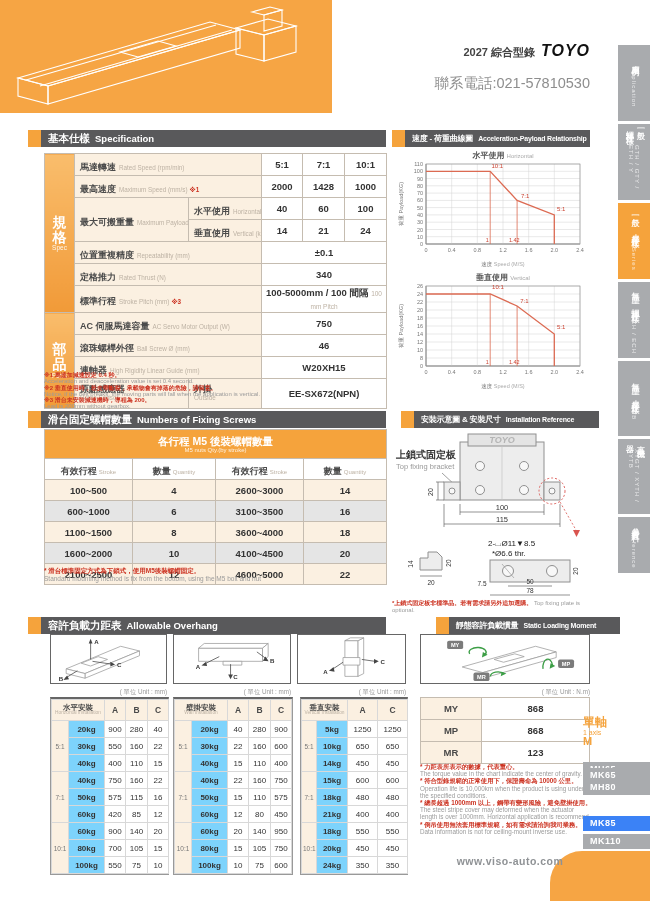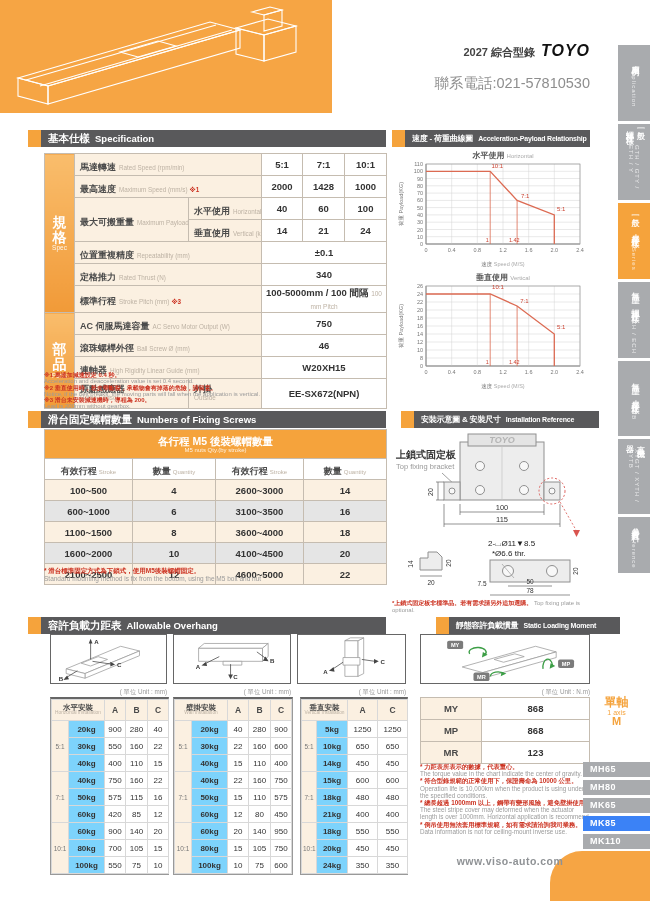--- a/index.html
+++ b/index.html
@@ -10,21 +10,21 @@
   .hero{left:0;top:0;width:332px;height:113px;background:#F6A544}
   .catalog{top:42px;left:380px;width:210px;text-align:right;font-size:11px;font-weight:bold;color:#444}
   .logo{font-style:italic;font-weight:bold;font-size:16px;letter-spacing:1px;color:#111;margin-left:6px}
   .phone{top:74px;left:380px;width:210px;text-align:right;font-size:14.5px;color:#8E8E8E}
   
   .tab{left:618px;width:32px;background:#A9ABAE;writing-mode:vertical-rl;display:flex;
        align-items:center;justify-content:center;gap:3px;position:absolute;cursor:pointer}
   .tab .tcn{font-size:8px;font-weight:bold;letter-spacing:2px;color:rgba(255,255,255,.95)}
   .tab .ten{font-size:6px;letter-spacing:1px;color:rgba(255,255,255,.75)}
   .tab.active{background:#F5A33C}
-  #snav-title{left:583px;top:696px;width:67px;text-align:center;line-height:1.05}
+  #snav-title{left:583px;top:716px;width:67px;line-height:1.05}
   .sn1{color:#F5A33C;font-weight:bold;font-size:12px}
   .sn2{color:#F5A33C;font-size:7px}
   .sn3{color:#F5A33C;font-weight:bold;font-size:11px}
   .snav-item{position:absolute;left:583px;width:67px;height:15px;background:#A9ABAE;color:#fff;
        font-weight:bold;font-size:9px;line-height:15px;padding-left:7px;box-sizing:border-box;letter-spacing:.5px;cursor:pointer}
   .snav-item.active{background:#3b82f6}
   .corner{left:550px;top:851px;width:100px;height:50px;background:#F6A544;border-top-left-radius:32px}
   .site{left:430px;top:855px;width:160px;text-align:center;font-weight:bold;font-size:10.5px;color:#8F9295;letter-spacing:.5px}
   
   .sec{position:absolute;height:17px;display:flex}
@@ -844,18 +844,18 @@
     </div>
   </div>
 <div class="abs" id="snav-title">
   <div class="sn1">單軸</div>
   <div class="sn2">1 axis</div>
   <div class="sn3">M</div>
 </div>
 <div id="snav-items">
     <div class="snav-item" style="top: 762px;">MH65</div>
     <div class="snav-item" style="top: 780px;">MH80</div>
-    <div class="snav-item" style="top: 798px;">MK65</div>
+    <div class="snav-item" style="top: 768px;">MK65</div>
     <div class="snav-item active" style="top: 816px;">MK85</div>
     <div class="snav-item" style="top: 834px;">MK110</div>
   </div>
 <div class="abs corner"></div>
 <div class="abs site">www.viso-auto.com</div>
 
 </body></html>

